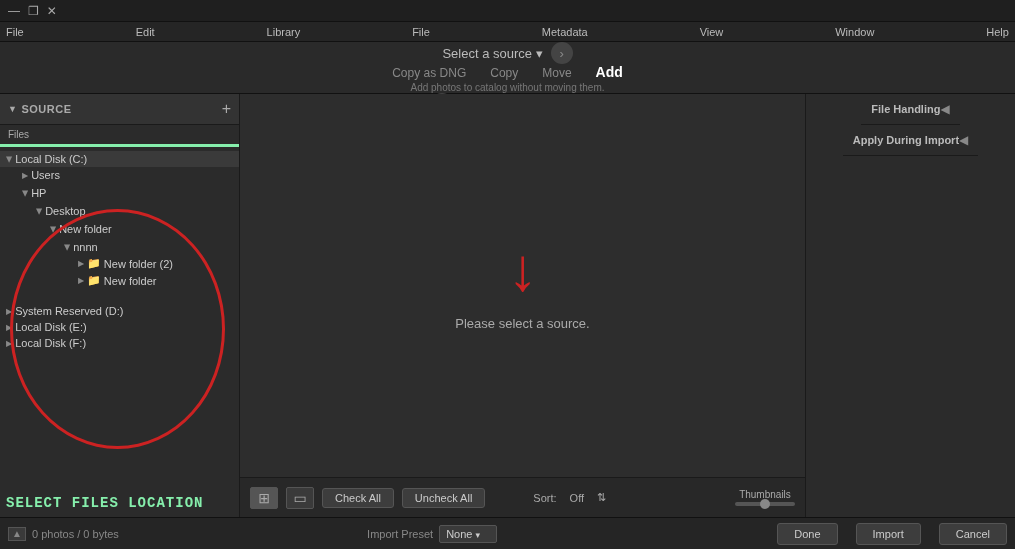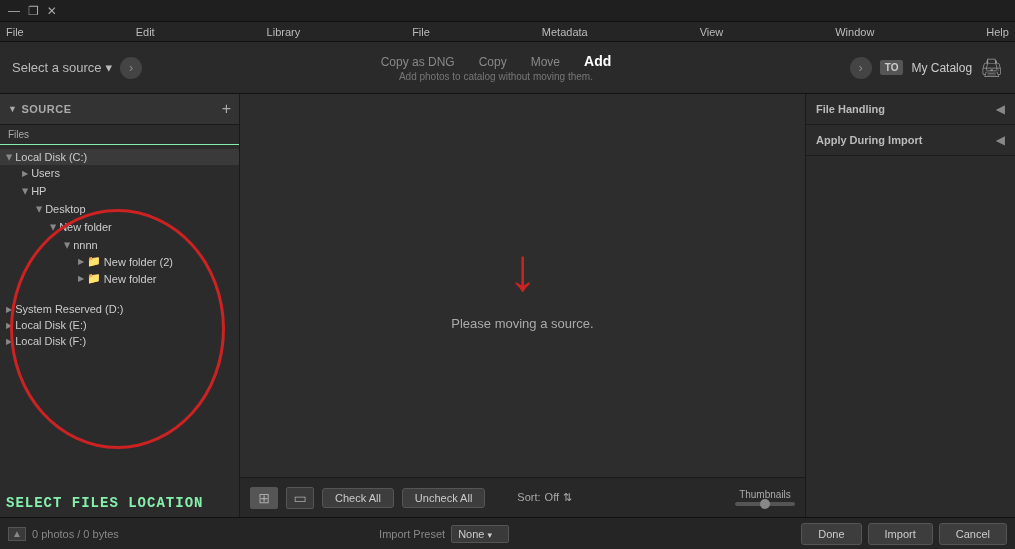--- a/index.html
+++ b/index.html
@@ -49,20 +49,21 @@
 
     
     #toolbar {
       background: #2a2a2a;
       height: 52px;
       display: flex;
       align-items: center;
       justify-content: space-between;
       padding: 0 12px;
       border-bottom: 1px solid #111;
+      flex-direction: column;
     }
     #toolbar-left {
       display: flex;
       align-items: center;
       gap: 8px;
     }
     #toolbar-source {
       color: #bbb;
       font-size: 13px;
       display: flex;
@@ -171,21 +172,21 @@
       color: #aaa;
       font-size: 16px;
       cursor: pointer;
     }
 
     #files-label {
       background: #2b2b2b;
       padding: 4px 8px;
       font-size: 10px;
       color: #aaa;
-      border-bottom: 1px solid #86efac;
+      border-bottom: 3px solid #86efac;
     }
 
     #file-tree {
       flex: 1;
       overflow-y: auto;
       padding: 2px 0;
     }
     #file-tree::-webkit-scrollbar { width: 6px; }
     #file-tree::-webkit-scrollbar-track { background: #2b2b2b; }
     #file-tree::-webkit-scrollbar-thumb { background: #444; }
@@ -306,22 +307,23 @@
       background: #3d3d3d;
       border: 1px solid #555;
       border-radius: 3px;
       color: #ccc;
       font-size: 11px;
       padding: 3px 12px;
       cursor: pointer;
     }
     #sort-area {
       display: flex;
-      gap: 4px;
-      margin-left: 24px;
+      align-items: center;
+      gap: 13px;
+      margin-left: 40px;
       color: #aaa;
       font-size: 11px;
     }
     #thumbnails-area {
       margin-left: auto;
       display: flex;
       flex-direction: column;
       align-items: center;
       font-size: 10px;
       color: #aaa;
@@ -345,20 +347,21 @@
       transform: translateX(-50%);
     }
 
     
     #right-panel {
       width: 210px;
       background: #2b2b2b;
       border-left: 1px solid #1a1a1a;
       display: flex;
       flex-direction: column;
+      align-items: center;
     }
 
     .panel-section {
       display: flex;
       align-items: center;
       justify-content: space-between;
       padding: 8px 10px;
       border-bottom: 1px solid #1a1a1a;
       cursor: pointer;
     }
@@ -412,21 +415,21 @@
       border: 1px solid #555;
       color: #ccc;
       font-size: 11px;
       padding: 2px 16px 2px 6px;
       border-radius: 2px;
       cursor: pointer;
     }
 
     #bottom-buttons {
       display: flex;
-      gap: 6px;
+      gap: 18px;
       padding-left: 32px;
     }
     .bottom-btn {
       padding: 4px 16px;
       border-radius: 3px;
       font-size: 11px;
       cursor: pointer;
       border: 1px solid #555;
     }
     .btn-done { background: #3d3d3d; color: #ccc; }
@@ -582,21 +585,21 @@
       <div id="circle-annotation"></div>
 
       <div id="annotation-text">SELECT FILES LOCATION<br>FROM HERE</div>
 
     </div>
 
     <div id="center-area">
 
       <div id="drop-zone">
         <div id="drop-arrow">↓</div>
-        <span id="please-select">Please moving a source.</span>
+        <span id="please-select">Please select a source.</span>
       </div>
 
       <div id="center-bottom">
         <div class="view-btn active">⊞</div>
         <div class="view-btn">▭</div>
         <button class="action-btn">Check All</button>
         <button class="action-btn">Uncheck All</button>
         <div id="sort-area">
           <span>Sort:</span>
           <span>Off</span>

